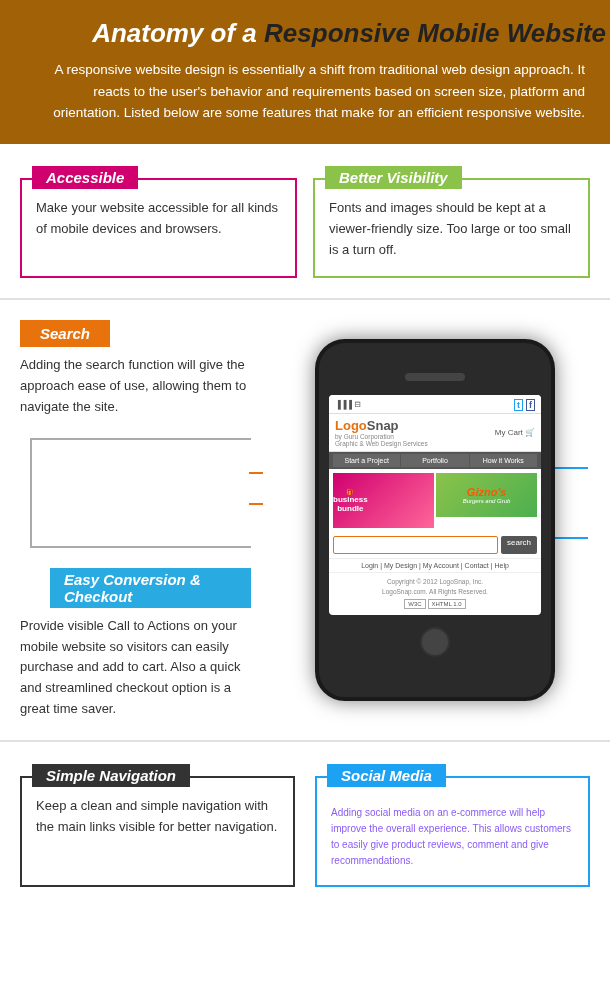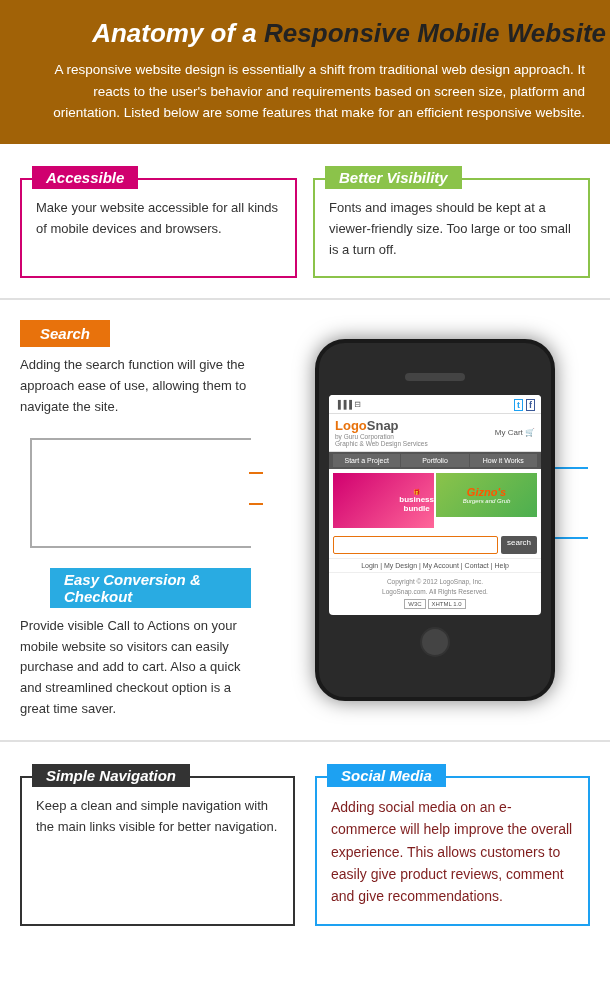--- a/index.html
+++ b/index.html
@@ -247,21 +247,21 @@
       display: flex;
       gap: 2px;
       padding: 4px;
     }
     .screen-img1 {
       flex: 1;
       height: 55px;
       background: linear-gradient(135deg, #d0006f 0%, #ff6699 100%);
       display: flex;
       align-items: center;
-      justify-content: flex-end;
+      justify-content: flex-start;
     }
     .screen-img1 .img-text {
       font-size: 8px;
       color: #fff;
       font-weight: bold;
       text-align: center;
     }
     .screen-img2 {
       flex: 1;
       height: 44px;
@@ -367,24 +367,24 @@
       top: -14px;
       left: 10px;
       background: #1da1f2;
       color: #fff;
       font-size: 15px;
       font-weight: bold;
       padding: 3px 14px;
       font-style: italic;
     }
     .box-social p {
-      font-size: 14px;
-      line-height: 1.6;
-      color: #7f1d1d;
-      margin-top: 6px;
+      font-size: 10px;
+      line-height: 1.6;
+      color: #8b5cf6;
+      margin-top: 15px;
     }
   </style>
 </head>
 <body>
 
 <div class="header">
   <h1>
     Anatomy of a <span>Responsive Mobile Website</span>
   </h1>
   <p>A responsive website design is essentially a shift from traditional web design approach. It reacts to the user's behavior and requirements based on screen size, platform and orientation. Listed below are some features that make for an efficient responsive website.</p>

